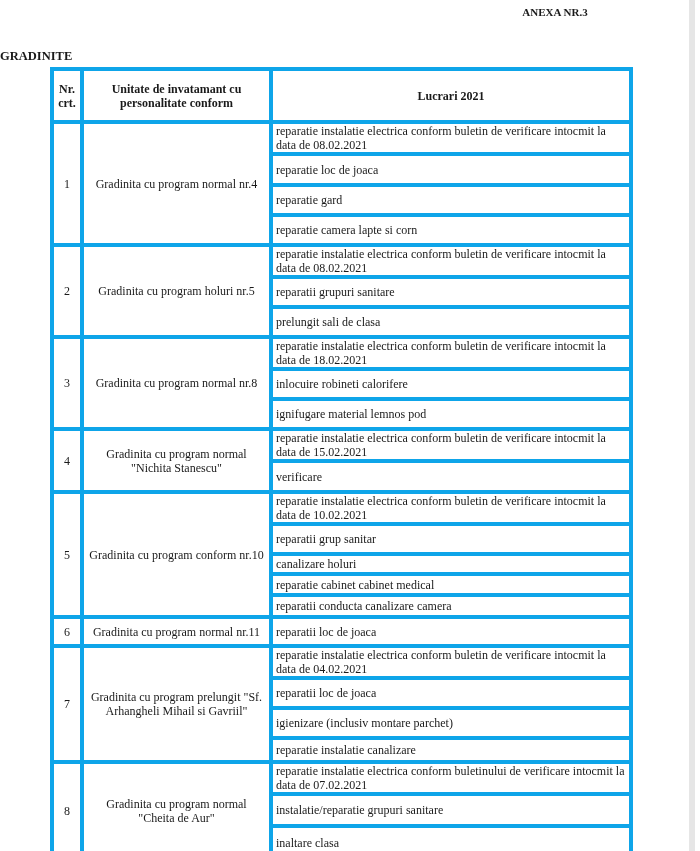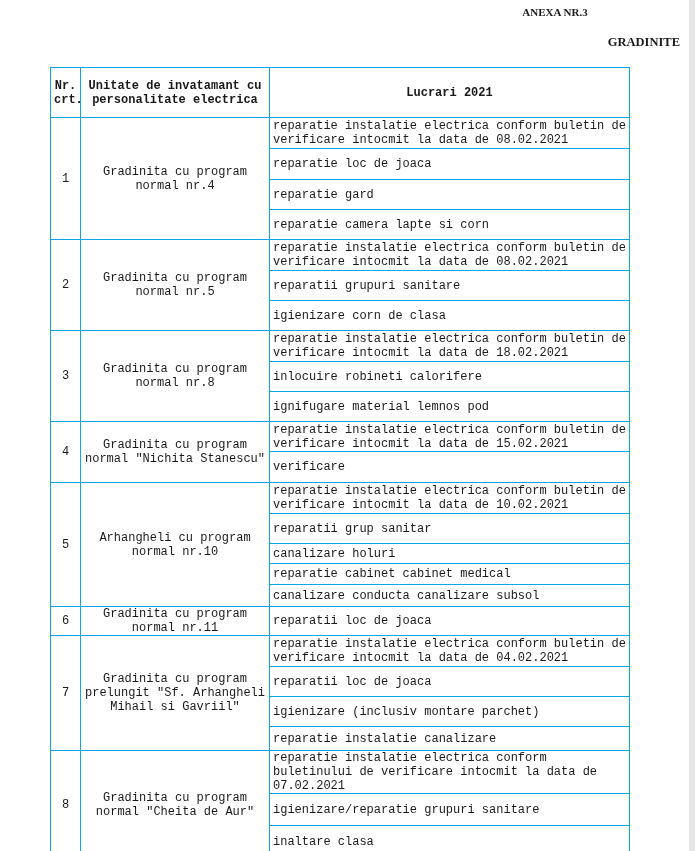--- a/index.html
+++ b/index.html
@@ -2,30 +2,30 @@
 <html><head>
 <meta charset="utf-8">
 <style>
   html, body { margin: 0; padding: 0; }
   body {
     width: 700px; height: 851px; background: #ffffff; position: relative; overflow: hidden;
     font-family: "Liberation Serif", "DejaVu Serif", serif; color: #1a1a1a;
   }
   .annex { position: absolute; top: 6px; left: 520px; width: 70px; text-align: center;
     font-weight: bold; font-size: 11px; }
-  .title { position: absolute; top: 35px; left: 0; width: 680px; text-align: right;
+  .title { position: absolute; top: 49px; left: 0; width: 680px; text-align: left;
     font-weight: bold; font-size: 12.5px; padding-left: 0; }
   .title span { display: inline-block; margin-left: 0; }
   .edge-strip { position: absolute; top: 0; left: 689px; width: 6px; height: 851px; background: #e6e6e6; }
   table.main {
     position: absolute; top: 67px; left: 50px; width: 579px;
     border-collapse: collapse; font-size: 12px; table-layout: fixed;
   }
   table.main td, table.main th {
-    border: 1px solid #0ea5e9; padding: 0 3px; vertical-align: middle; line-height: 14px; font-family: Liberation Mono, monospace;
+    border: 4px solid #0ea5e9; padding: 0 3px; vertical-align: middle; line-height: 14px;
   }
   th { font-weight: bold; text-align: center; height: 49px; font-size: 12px; }
   td.nr { text-align: center; }
   td.unit { text-align: center; padding-left: 3px; }
   td.work { padding: 0 3px; }
   col.c1 { width: 30px; } col.c2 { width: 189px; } col.c3 { width: 360px; }
 </style>
 </head>
 <body>
 
@@ -40,21 +40,21 @@
       <col class="c3">
     </colgroup>
   <thead>
     <tr>
       <th>
         <span>Nr.</span><br>
         <span>crt.</span>
       </th>
       <th>
         <span>Unitate de invatamant cu</span><br>
-        <span>personalitate electrica</span>
+        <span>personalitate conform</span>
       </th>
       <th>Lucrari 2021</th>
     </tr>
   </thead>
   <tbody id="tbody">
       <tr style="height: 31px;">
         <td class="nr" rowspan="4">1</td>
         <td class="unit" rowspan="4">Gradinita cu program normal nr.4</td>
         <td class="work">reparatie instalatie electrica conform buletin de verificare intocmit la data de 08.02.2021</td>
       </tr>
@@ -62,28 +62,28 @@
         <td class="work">reparatie loc de joaca</td>
       </tr>
       <tr style="height: 30px;">
         <td class="work">reparatie gard</td>
       </tr>
       <tr style="height: 30px;">
         <td class="work">reparatie camera lapte si corn</td>
       </tr>
       <tr style="height: 31px;">
         <td class="nr" rowspan="3">2</td>
-        <td class="unit" rowspan="3">Gradinita cu program normal nr.5</td>
+        <td class="unit" rowspan="3">Gradinita cu program holuri nr.5</td>
         <td class="work">reparatie instalatie electrica conform buletin de verificare intocmit la data de 08.02.2021</td>
       </tr>
       <tr style="height: 30px;">
         <td class="work">reparatii grupuri sanitare</td>
       </tr>
       <tr style="height: 30px;">
-        <td class="work">igienizare corn de clasa</td>
+        <td class="work">prelungit sali de clasa</td>
       </tr>
       <tr style="height: 31px;">
         <td class="nr" rowspan="3">3</td>
         <td class="unit" rowspan="3">Gradinita cu program normal nr.8</td>
         <td class="work">reparatie instalatie electrica conform buletin de verificare intocmit la data de 18.02.2021</td>
       </tr>
       <tr style="height: 30px;">
         <td class="work">inlocuire robineti calorifere</td>
       </tr>
       <tr style="height: 30px;">
@@ -92,34 +92,34 @@
       <tr style="height: 30px;">
         <td class="nr" rowspan="2">4</td>
         <td class="unit" rowspan="2">Gradinita cu program normal "Nichita Stanescu"</td>
         <td class="work">reparatie instalatie electrica conform buletin de verificare intocmit la data de 15.02.2021</td>
       </tr>
       <tr style="height: 31px;">
         <td class="work">verificare</td>
       </tr>
       <tr style="height: 31px;">
         <td class="nr" rowspan="5">5</td>
-        <td class="unit" rowspan="5">Arhangheli cu program normal nr.10</td>
+        <td class="unit" rowspan="5">Gradinita cu program conform nr.10</td>
         <td class="work">reparatie instalatie electrica conform buletin de verificare intocmit la data de 10.02.2021</td>
       </tr>
       <tr style="height: 30px;">
         <td class="work">reparatii grup sanitar</td>
       </tr>
       <tr style="height: 20px;">
         <td class="work">canalizare holuri</td>
       </tr>
       <tr style="height: 21px;">
         <td class="work">reparatie cabinet cabinet medical</td>
       </tr>
       <tr style="height: 22px;">
-        <td class="work">canalizare conducta canalizare subsol</td>
+        <td class="work">reparatii conducta canalizare camera</td>
       </tr>
       <tr style="height: 29px;">
         <td class="nr" rowspan="1">6</td>
         <td class="unit" rowspan="1">Gradinita cu program normal nr.11</td>
         <td class="work">reparatii loc de joaca</td>
       </tr>
       <tr style="height: 31px;">
         <td class="nr" rowspan="4">7</td>
         <td class="unit" rowspan="4">Gradinita cu program prelungit "Sf. Arhangheli Mihail si Gavriil"</td>
         <td class="work">reparatie instalatie electrica conform buletin de verificare intocmit la data de 04.02.2021</td>
@@ -132,19 +132,19 @@
       </tr>
       <tr style="height: 24px;">
         <td class="work">reparatie instalatie canalizare</td>
       </tr>
       <tr style="height: 31px;">
         <td class="nr" rowspan="3">8</td>
         <td class="unit" rowspan="3">Gradinita cu program normal "Cheita de Aur"</td>
         <td class="work">reparatie instalatie electrica conform buletinului de verificare intocmit la data de 07.02.2021</td>
       </tr>
       <tr style="height: 32px;">
-        <td class="work">igienizare/reparatie grupuri sanitare</td>
+        <td class="work">instalatie/reparatie grupuri sanitare</td>
       </tr>
       <tr style="height: 33px;">
         <td class="work">inaltare clasa</td>
       </tr>
     </tbody>
 </table>
 
 </body></html>

